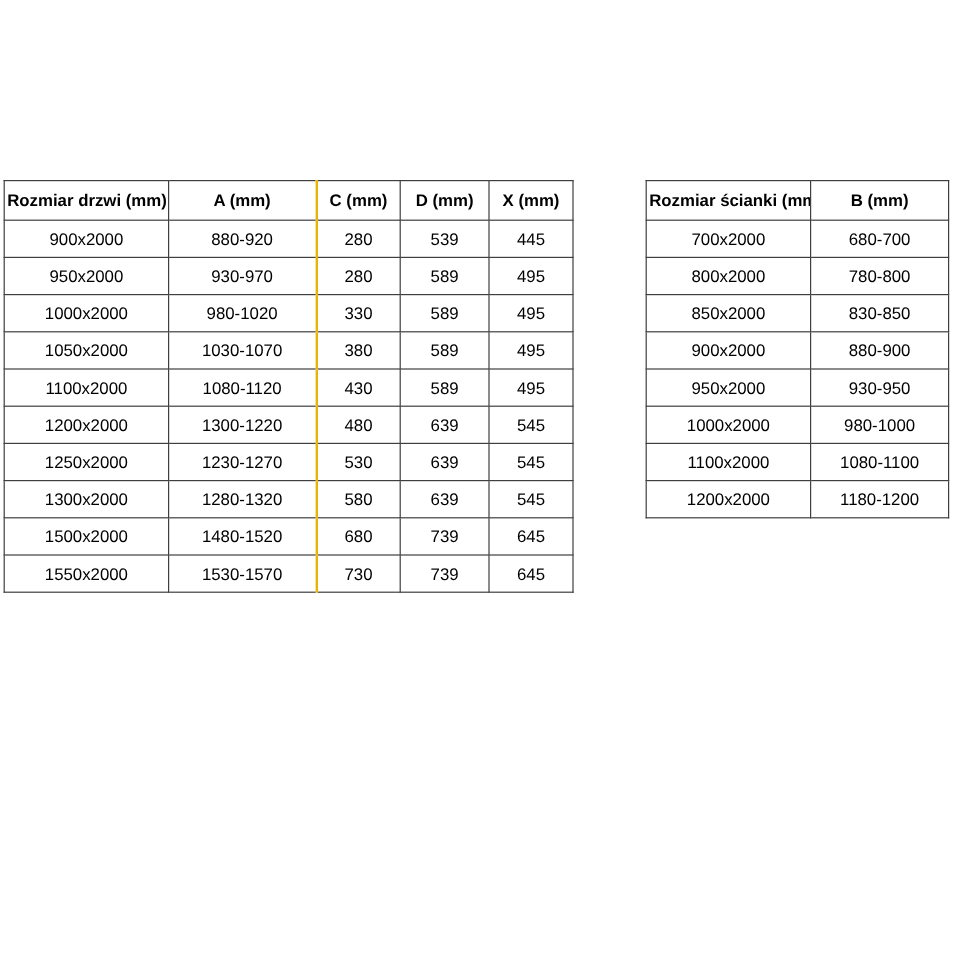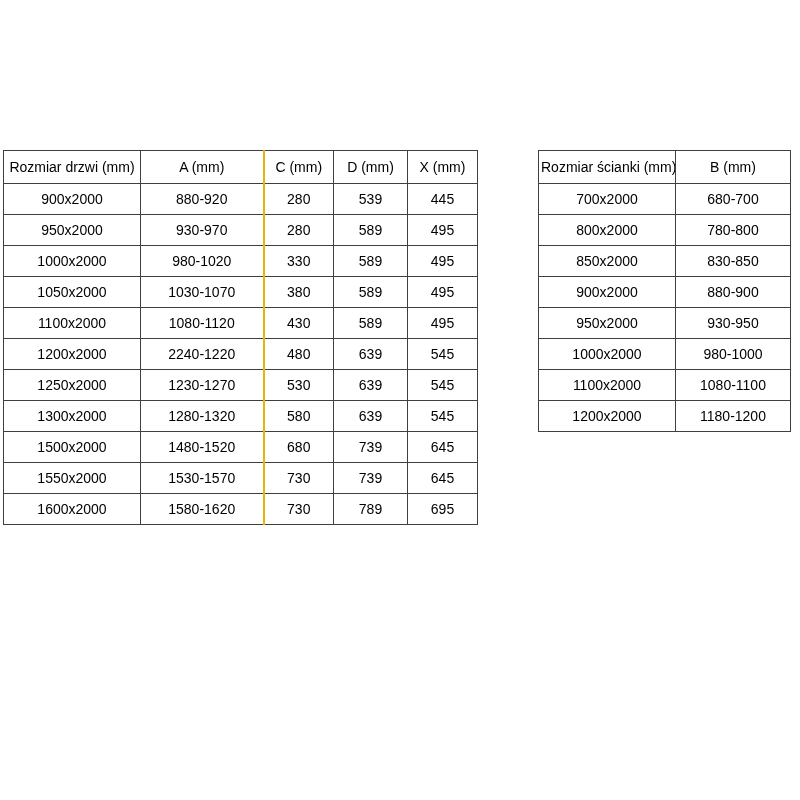--- a/index.html
+++ b/index.html
@@ -30,21 +30,21 @@
     border: 1px solid #3f3f3f;
     text-align: center;
     vertical-align: middle;
     padding: 0 2px;
     font-size: 14px;
     line-height: 1;
     overflow: hidden;
     white-space: nowrap;
   }
   table.spec th {
-    font-weight: normal;
+    font-weight: bold;
     height: 32px;
   }
   table.spec td {
     font-weight: normal;
     height: 30px;
   }
   
   #left-table th:nth-child(3),
   #left-table td:nth-child(3) {
     border-left: 2px solid #eab308;
@@ -103,21 +103,21 @@
         </tr>
         <tr>
           <td>1100x2000</td>
           <td>1080-1120</td>
           <td>430</td>
           <td>589</td>
           <td>495</td>
         </tr>
         <tr>
           <td>1200x2000</td>
-          <td>2240-1220</td>
+          <td>1300-1220</td>
           <td>480</td>
           <td>639</td>
           <td>545</td>
         </tr>
         <tr>
           <td>1250x2000</td>
           <td>1230-1270</td>
           <td>530</td>
           <td>639</td>
           <td>545</td>
@@ -135,27 +135,20 @@
           <td>680</td>
           <td>739</td>
           <td>645</td>
         </tr>
         <tr>
           <td>1550x2000</td>
           <td>1530-1570</td>
           <td>730</td>
           <td>739</td>
           <td>645</td>
-        </tr>
-        <tr>
-          <td>1600x2000</td>
-          <td>1580-1620</td>
-          <td>730</td>
-          <td>789</td>
-          <td>695</td>
         </tr>
       </tbody>
   </table>
 
   <table class="spec" id="right-table">
     <colgroup>
       <col style="width:137px">
       <col style="width:115px">
     </colgroup>
     <thead>

